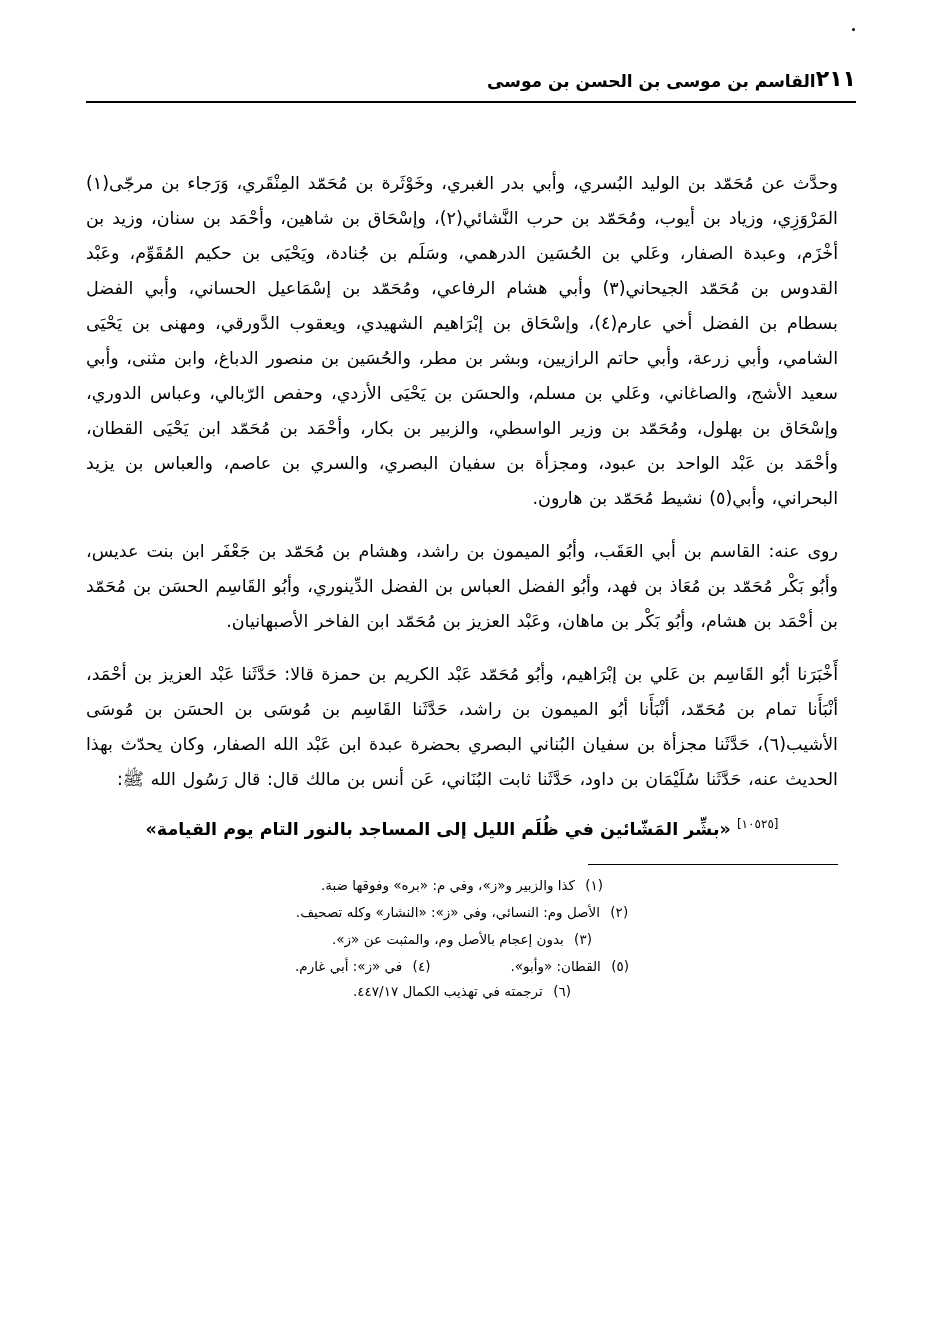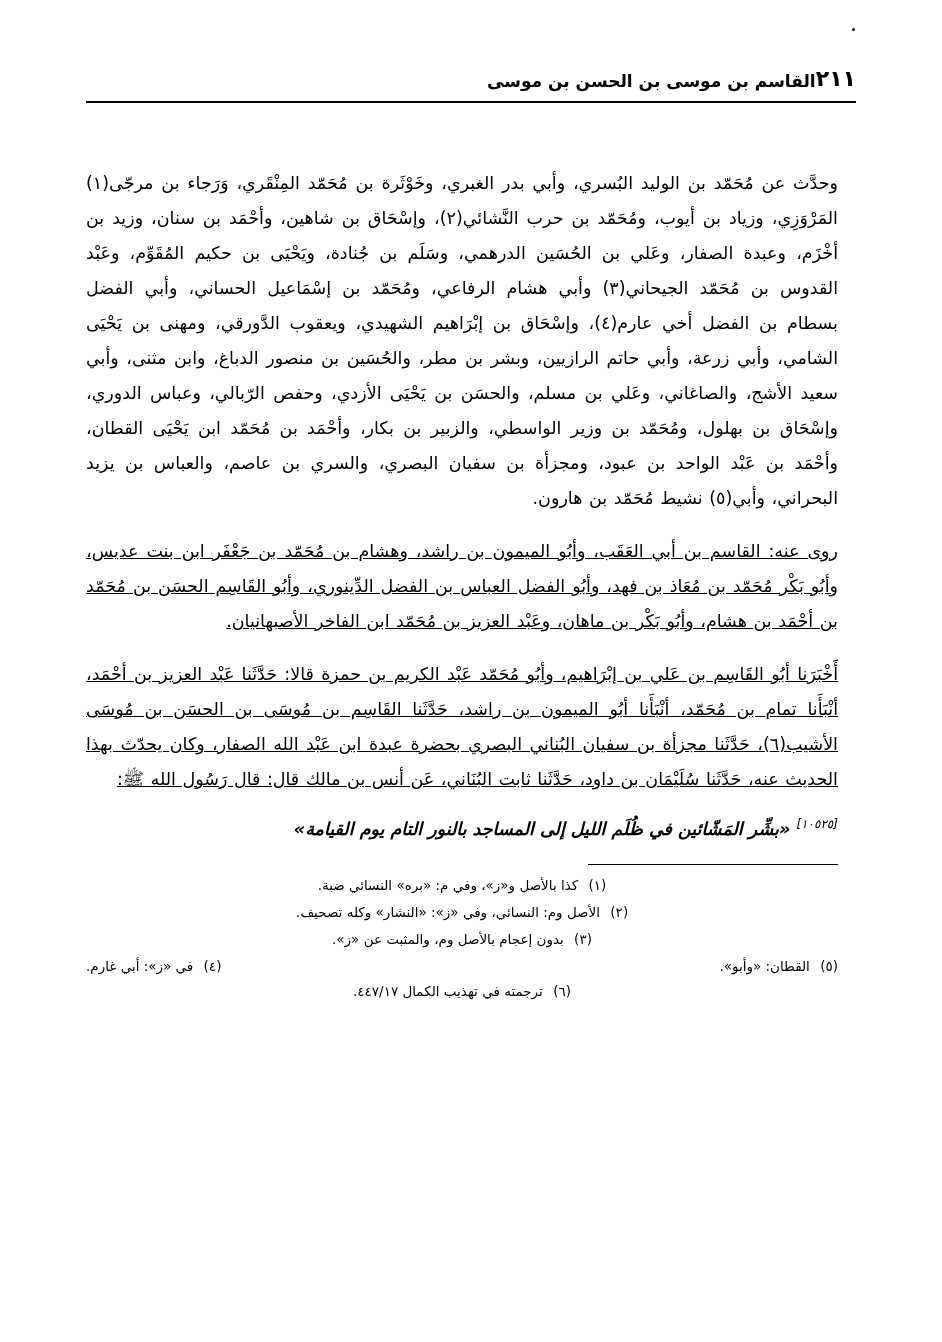--- a/index.html
+++ b/index.html
@@ -64,28 +64,27 @@
     margin-top: 40px;
   }
   .para {
     text-align: justify;
     text-align-last: right;
     font-size: 17.5px;
     line-height: 2.0;
     margin: 0 0 16px 0;
     word-spacing: 1px;
   }
-  .para.lead-gap { margin-top: 18px; text-decoration: underline; }
+  .para.lead-gap { margin-top: 18px; }
   .hadith-line {
     font-size: 17.5px;
     font-weight: bold;
-    text-align: right;
+    text-align: center;
     margin: 6px 0 0 0;
     line-height: 1.9;
-    font-style: italic;
   }
   .hadith-ref {
     font-size: 12px;
     font-weight: normal;
     vertical-align: super;
   }
   .footnote-sep {
     margin: 18px 0 8px auto;
     width: 250px;
     border-top: 1.6px solid #000;
@@ -95,21 +94,21 @@
     line-height: 1.85;
     text-align: center;
   }
   .fn-row {
     display: block;
     margin-bottom: 2px;
   }
   .fn-split {
     display: flex;
     flex-direction: row-reverse;
-    justify-content: space-between;
+    justify-content: center;
     gap: 80px;
   }
   .fn-marker {
     margin-left: 6px;
   }
   .fn-last {
     text-align: center;
   }
 </style>
 </head>
@@ -136,21 +135,21 @@
     <p class="hadith-line">
       <span class="hadith-ref">[١٠٥٢٥]</span>
       <span>«بشِّر المَشّائين في ظُلَم الليل إلى المساجد بالنور التام يوم القيامة»</span>
     </p>
 
     <div class="footnote-sep"></div>
 
     <div class="footnotes">
       <div class="fn-row">
         <span class="fn-marker">(١)</span>
-        <span>كذا بالأصل و«ز»، وفي م: «بره» النسائي ضبة.</span>
+        <span>كذا والزبير و«ز»، وفي م: «بره» وفوقها ضبة.</span>
       </div>
       <div class="fn-row">
         <span class="fn-marker">(٢)</span>
         <span>الأصل وم: النسائي، وفي «ز»: «النشار» وكله تصحيف.</span>
       </div>
       <div class="fn-row">
         <span class="fn-marker">(٣)</span>
         <span>بدون إعجام بالأصل وم، والمثبت عن «ز».</span>
       </div>
       <div class="fn-split">

